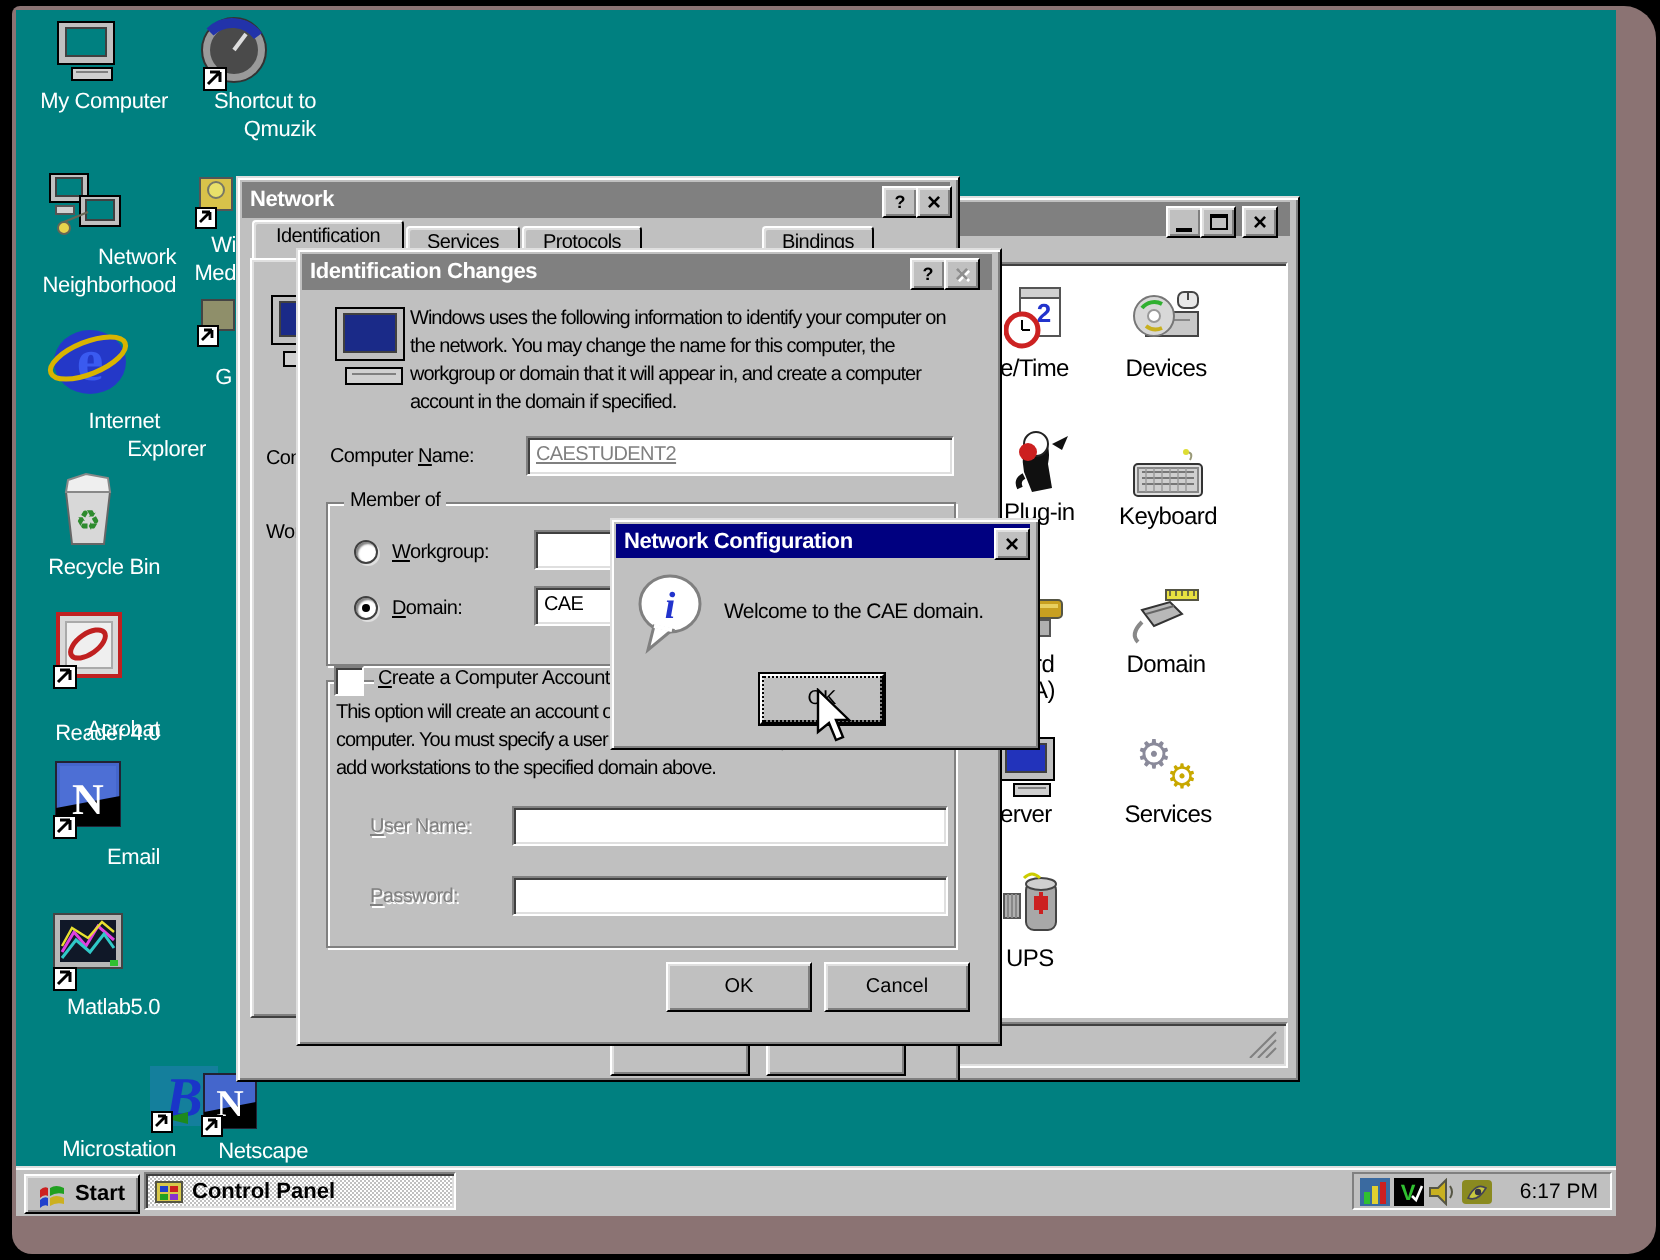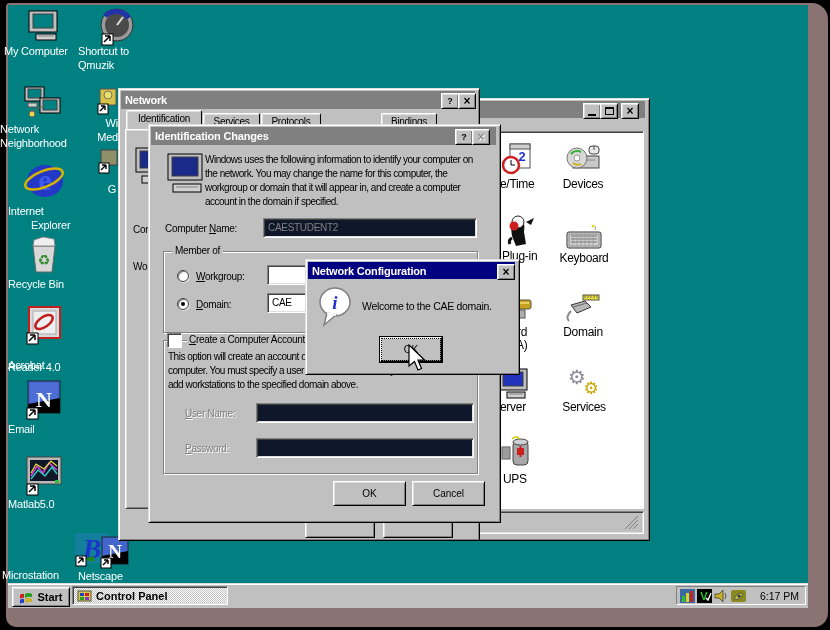--- a/index.html
+++ b/index.html
@@ -10,36 +10,36 @@
   .panel{background:#c0c0c0;border:1px solid;border-color:#dfdfdf #000 #000 #dfdfdf;
          box-shadow:inset 1px 1px 0 #fff, inset -1px -1px 0 #808080;}
   .btn{background:#c0c0c0;border:1px solid;border-color:#fff #000 #000 #fff;
        box-shadow:inset 1px 1px 0 #dfdfdf, inset -1px -1px 0 #808080;
        display:flex;align-items:center;justify-content:center;}
   .sunken{border:1px solid;border-color:#808080 #fff #fff #808080;
           box-shadow:inset 1px 1px 0 #404040, inset -1px -1px 0 #dfdfdf;}
   .field{background:#fff;border:1px solid;border-color:#808080 #fff #fff #808080;
          box-shadow:inset 1px 1px 0 #404040, inset -1px -1px 0 #dfdfdf;
          font-size:10px;letter-spacing:-0.3px;padding:3px 4px;box-sizing:border-box;}
-  .field.dis{background:#0f172a;color:#808080;}
+  .field.dis{background:#ffffff;color:#808080;text-decoration:underline;}
   .groupbox{border:1px solid #808080;box-shadow:inset 1px 1px 0 #fff, 1px 1px 0 #fff;}
   .titlebar{display:flex;align-items:center;color:#fff;font-weight:bold;font-size:11px;
             letter-spacing:-0.2px;padding-left:4px;box-sizing:border-box;}
   .inactive-title{background:#808080;}
   .active-title{background:#000080;}
   .tbtn{font-size:9px;font-weight:bold;line-height:1;}
   .tab{background:#c0c0c0;border:1px solid;border-color:#fff #000 #c0c0c0 #fff;
        box-shadow:inset 1px 1px 0 #dfdfdf;border-radius:2px 2px 0 0;
        display:flex;align-items:flex-start;justify-content:center;
        font-size:10px;letter-spacing:-0.3px;padding-top:2px;box-sizing:border-box;}
   .body10{font-size:10px;letter-spacing:-0.5px;white-space:nowrap;}
   .lbl{font-size:10px;letter-spacing:-0.3px;white-space:nowrap;}
   .dis-lbl{color:#808080;text-shadow:1px 1px 0 #fff;}
   .u{text-decoration:underline;}
-  .dlabel{color:#fff;font-size:11px;letter-spacing:-0.2px;text-align:left;
+  .dlabel{color:#fff;font-size:11px;letter-spacing:-0.2px;text-align:right;
           line-height:13px;white-space:nowrap;}
   .cplabel{font-size:12px;letter-spacing:-0.3px;white-space:nowrap;}
   .radio{width:12px;height:12px;border-radius:50%;background:#fff;border:1px solid #404040;
          box-shadow:inset 1px 1px 1px #808080, 1px 1px 0 #dfdfdf;box-sizing:border-box;}
   .radio.sel::after{content:"";display:block;width:4px;height:4px;border-radius:50%;
          background:#000;margin:3px 0 0 3px;}
   .focus-inner{border:1px dotted #000;width:100%;height:100%;display:flex;
          align-items:center;justify-content:center;box-sizing:border-box;}
   .z10{z-index:10}.z20{z-index:20}.z30{z-index:30}.z40{z-index:40}.z50{z-index:50}.z60{z-index:60}.z70{z-index:70}
   svg{display:block;}

